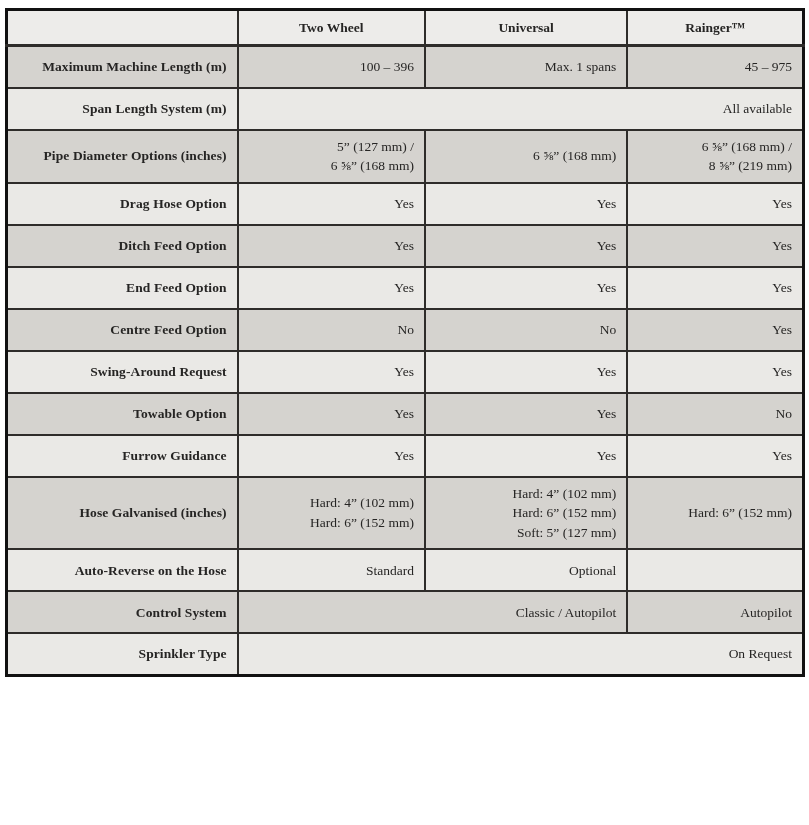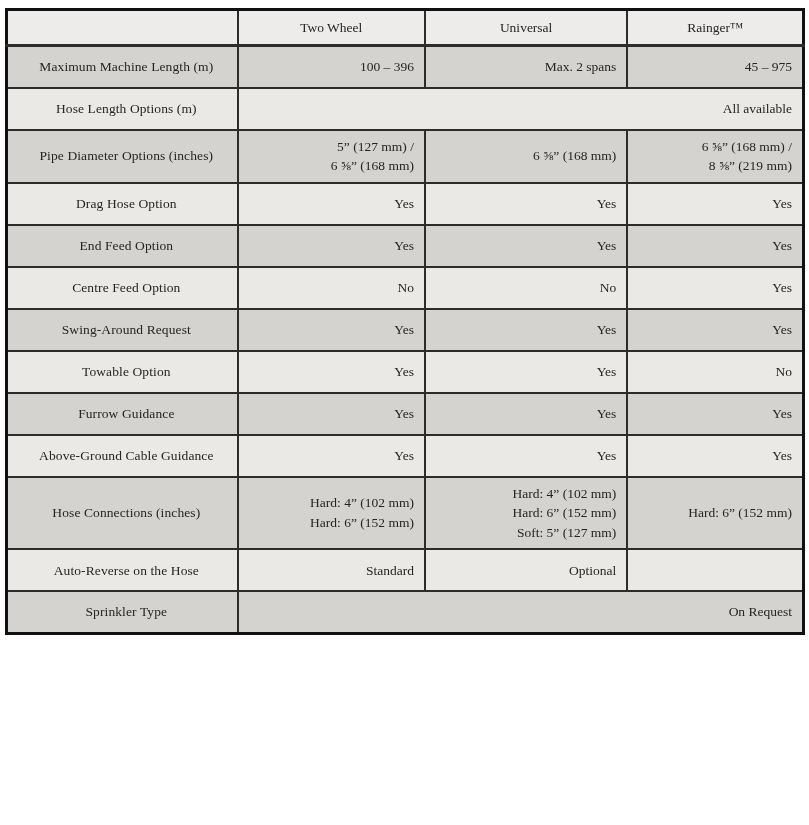--- a/index.html
+++ b/index.html
@@ -37,29 +37,29 @@
   col.c3 { width: 22.1%; }
   th, td {
     border: 2px solid var(--border-inner);
     font-size: 13.5px;
     line-height: 1.45;
     vertical-align: middle;
     padding: 6px 10px;
   }
   thead th {
     background: var(--row-header);
-    font-weight: normal;
+    font-weight: bold;
     text-align: center;
     height: 36px;
   }
   thead th:first-child { border-bottom: 3px solid var(--border-inner); }
   thead tr th { border-bottom: 3px solid var(--border-inner); }
   tbody th.rowlabel {
-    text-align: center;
-    font-weight: normal;
+    text-align: right;
+    font-weight: bold;
     padding-left: 18px;
     letter-spacing: 0.1px;
   }
   tbody td {
     text-align: right;
   }
   tbody th, tbody td { height: 42px; }
   tbody tr:nth-child(odd)  th, tbody tr:nth-child(odd)  td { background: var(--row-dark); }
   tbody tr:nth-child(even) th, tbody tr:nth-child(even) td { background: var(--row-light); }
 </style>
@@ -79,35 +79,41 @@
           <th></th>
           <th>Two Wheel</th>
           <th>Universal</th>
           <th>Rainger™</th>
         </tr>
     </thead>
     <tbody id="table-body">
         <tr>
           <th class="rowlabel">Maximum Machine Length (m)</th>
           <td>100 – 396</td>
-          <td>Max. 2 spans</td>
+          <td>Max. 1 spans</td>
           <td>45 – 975</td>
         </tr>
         <tr>
-          <th class="rowlabel">Hose Length Options (m)</th>
+          <th class="rowlabel">Span Length System (m)</th>
           <td colspan="3">All available</td>
         </tr>
         <tr>
           <th class="rowlabel">Pipe Diameter Options (inches)</th>
           <td>5” (127 mm) /<br>6 ⅝” (168 mm)</td>
           <td>6 ⅝” (168 mm)</td>
           <td>6 ⅝” (168 mm) /<br>8 ⅝” (219 mm)</td>
         </tr>
         <tr>
           <th class="rowlabel">Drag Hose Option</th>
+          <td>Yes</td>
+          <td>Yes</td>
+          <td>Yes</td>
+        </tr>
+        <tr>
+          <th class="rowlabel">Ditch Feed Option</th>
           <td>Yes</td>
           <td>Yes</td>
           <td>Yes</td>
         </tr>
         <tr>
           <th class="rowlabel">End Feed Option</th>
           <td>Yes</td>
           <td>Yes</td>
           <td>Yes</td>
         </tr>
@@ -129,36 +135,35 @@
           <td>Yes</td>
           <td>No</td>
         </tr>
         <tr>
           <th class="rowlabel">Furrow Guidance</th>
           <td>Yes</td>
           <td>Yes</td>
           <td>Yes</td>
         </tr>
         <tr>
-          <th class="rowlabel">Above-Ground Cable Guidance</th>
-          <td>Yes</td>
-          <td>Yes</td>
-          <td>Yes</td>
-        </tr>
-        <tr>
-          <th class="rowlabel">Hose Connections (inches)</th>
+          <th class="rowlabel">Hose Galvanised (inches)</th>
           <td>Hard: 4” (102 mm)<br>Hard: 6” (152 mm)</td>
           <td>Hard: 4” (102 mm)<br>Hard: 6” (152 mm)<br>Soft: 5” (127 mm)</td>
           <td>Hard: 6” (152 mm)</td>
         </tr>
         <tr>
           <th class="rowlabel">Auto-Reverse on the Hose</th>
           <td>Standard</td>
           <td>Optional</td>
           <td></td>
         </tr>
         <tr>
+          <th class="rowlabel">Control System</th>
+          <td colspan="2">Classic / Autopilot</td>
+          <td>Autopilot</td>
+        </tr>
+        <tr>
           <th class="rowlabel">Sprinkler Type</th>
           <td colspan="3">On Request</td>
         </tr>
       </tbody>
   </table>
 </div>
 
 </body></html>

